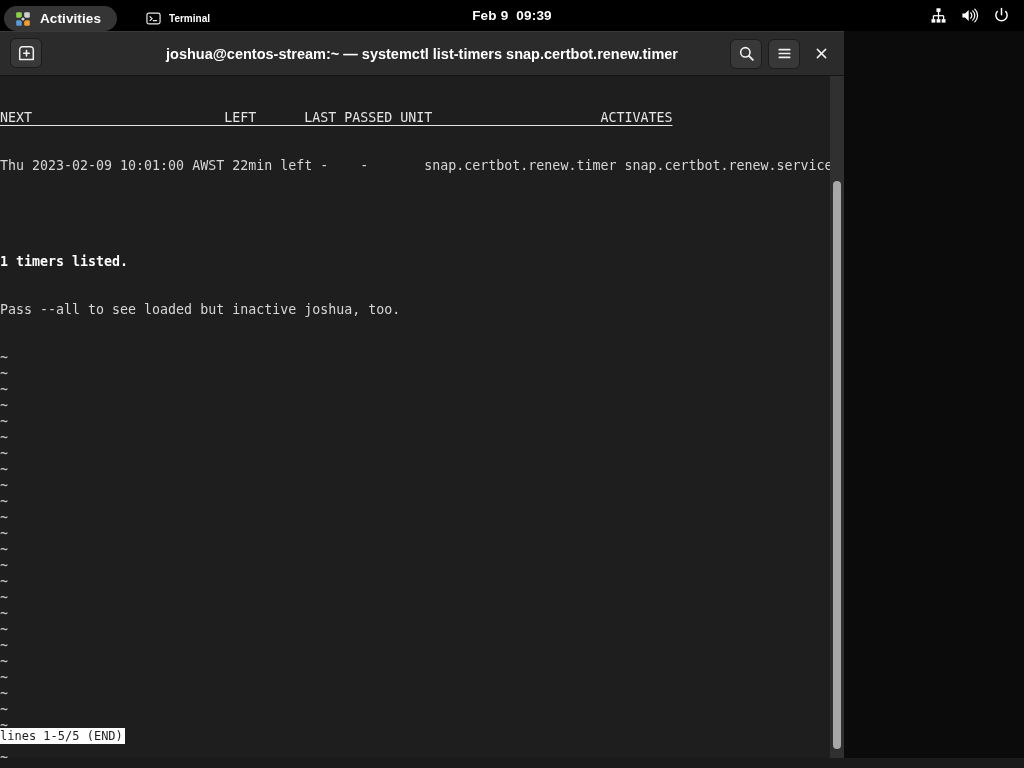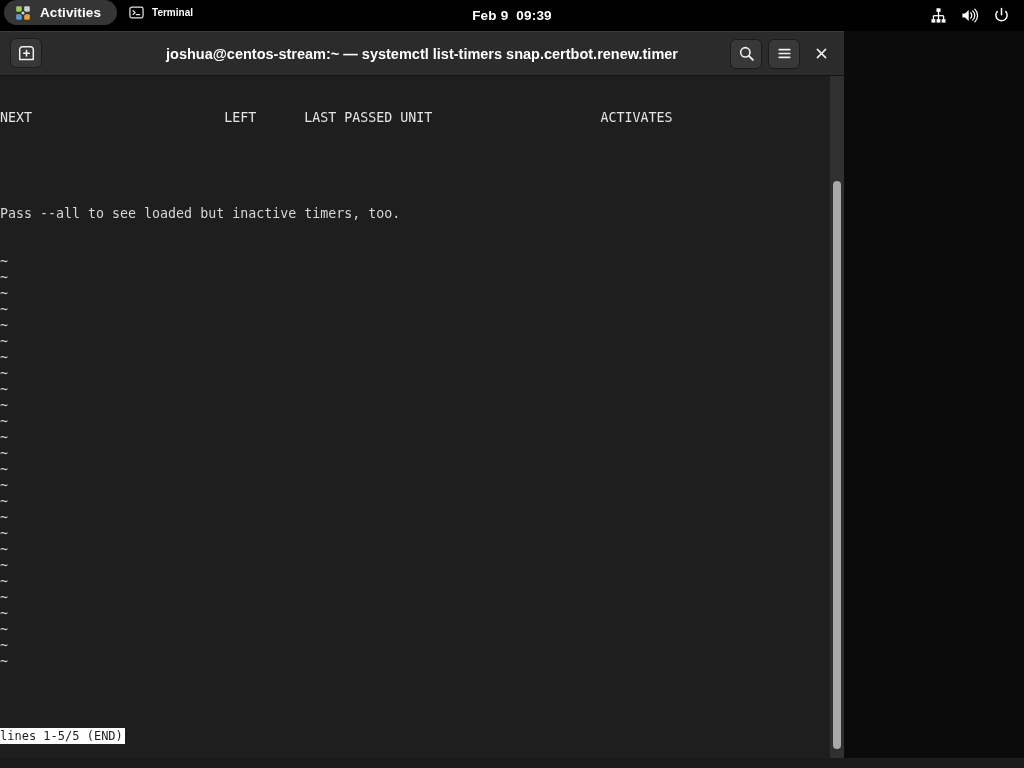--- a/index.html
+++ b/index.html
@@ -11,21 +11,21 @@
   }
 
   
   #topbar{
     position:absolute; left:0; top:0; width:1024px; height:31px;
     background:#000000;
     display:flex; align-items:center;
     color:#ffffff;
     z-index:30;
   }
-  .tb-left{ display:flex; align-items:flex-start; height:100%; padding-left:4px; gap:2px;}
+  .tb-left{ display:flex; align-items:flex-end; height:100%; padding-left:4px; gap:19px;}
   .activities{
     display:flex; align-items:center; gap:9px;
     height:25px; padding:0 16px 0 11px;
     border-radius:13px;
     background:#353535;
     font-size:13.5px; font-weight:700; color:#ffffff;
     letter-spacing:.1px;
     white-space:nowrap;
   }
   .app-entry{
@@ -106,21 +106,21 @@
   #screen{
     position:absolute; left:0; top:0; right:0; bottom:0;
     font-family:"DejaVu Sans Mono","Liberation Mono",monospace;
     font-size:13.3px;
     line-height:16px;
     color:#d6d6d6;
     white-space:pre;
     padding-top:2px;
   }
   .row{ height:16px; white-space:pre; }
-  .row.hdr{ text-underline-offset:3px; text-decoration-thickness:1px; color:#e6e6e6;}
+  .row.hdr{ text-decoration:underline; text-underline-offset:3px; text-decoration-thickness:1px; color:#e6e6e6;}
   .row.bold{ font-weight:700; color:#ffffff; }
   .row.tilde{ color:#cfcfcf; }
   .statusbar{
     position:absolute; left:0; bottom:14px;
     height:16px; line-height:16px;
     font-family:"DejaVu Sans Mono","Liberation Mono",monospace;
     font-size:12px;
     background:#ffffff; color:#1e1e1e;
     padding:0 2px 0 0;
     white-space:pre;
@@ -259,22 +259,24 @@
         </span>
       </div>
     </div>
 
   </div>
 
   <div id="terminal">
 
     <div id="screen">
       <div class="row hdr">NEXT                        LEFT      LAST PASSED UNIT                     ACTIVATES</div>
+      <div class="row">Thu 2023-02-09 10:01:00 AWST 22min left -    -       snap.certbot.renew.timer snap.certbot.renew.service</div>
       <div class="row"></div>
-      <div class="row">Pass --all to see loaded but inactive timers, too.</div>
+      <div class="row bold">1 timers listed.</div>
+      <div class="row">Pass --all to see loaded but inactive joshua, too.</div>
       <div id="tildes"><div class="row tilde">~</div><div class="row tilde">~</div><div class="row tilde">~</div><div class="row tilde">~</div><div class="row tilde">~</div><div class="row tilde">~</div><div class="row tilde">~</div><div class="row tilde">~</div><div class="row tilde">~</div><div class="row tilde">~</div><div class="row tilde">~</div><div class="row tilde">~</div><div class="row tilde">~</div><div class="row tilde">~</div><div class="row tilde">~</div><div class="row tilde">~</div><div class="row tilde">~</div><div class="row tilde">~</div><div class="row tilde">~</div><div class="row tilde">~</div><div class="row tilde">~</div><div class="row tilde">~</div><div class="row tilde">~</div><div class="row tilde">~</div><div class="row tilde">~</div><div class="row tilde">~</div></div>
     </div>
 
     <div class="statusbar">lines 1-5/5 (END)</div>
 
     <div id="scrolltrack">
       <div id="scrollthumb" style="top: 105px; height: 568px;"></div>
     </div>
 
   </div>

